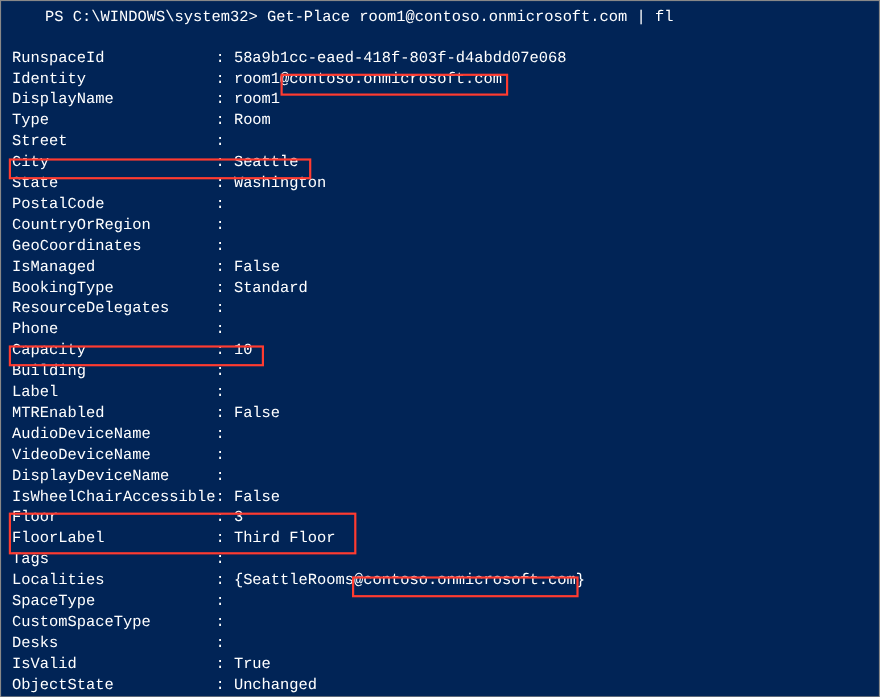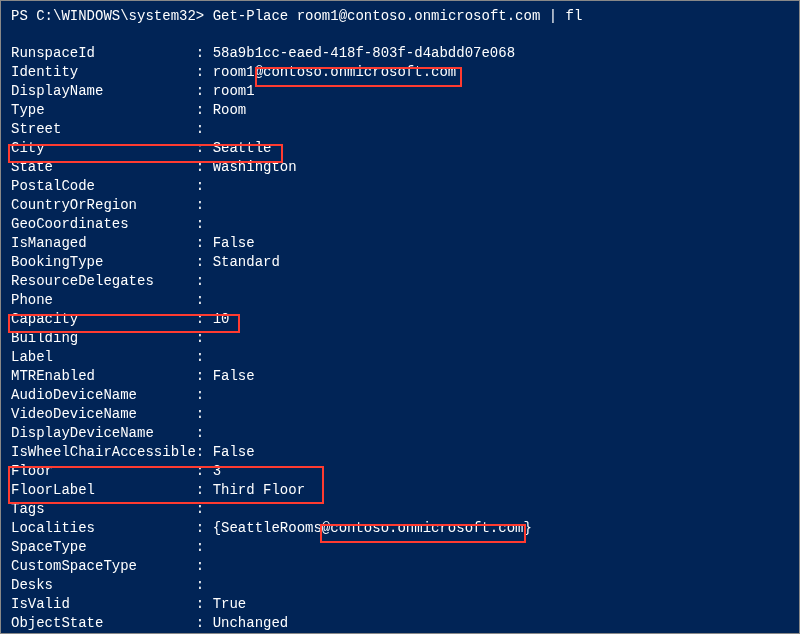--- a/index.html
+++ b/index.html
@@ -15,20 +15,21 @@
       line-height: 1.35;
       padding: 6px 10px;
       width: 800px;
       height: 634px;
       overflow: hidden;
       border: 1px solid #888;
     }
     .prompt-line {
       margin-bottom: 18px;
       white-space: pre;
+      margin-left: 30px;
     }
     .output {
       white-space: pre;
     }
     .row {
       display: block;
       position: relative;
       height: 19px;
     }
     .key {

